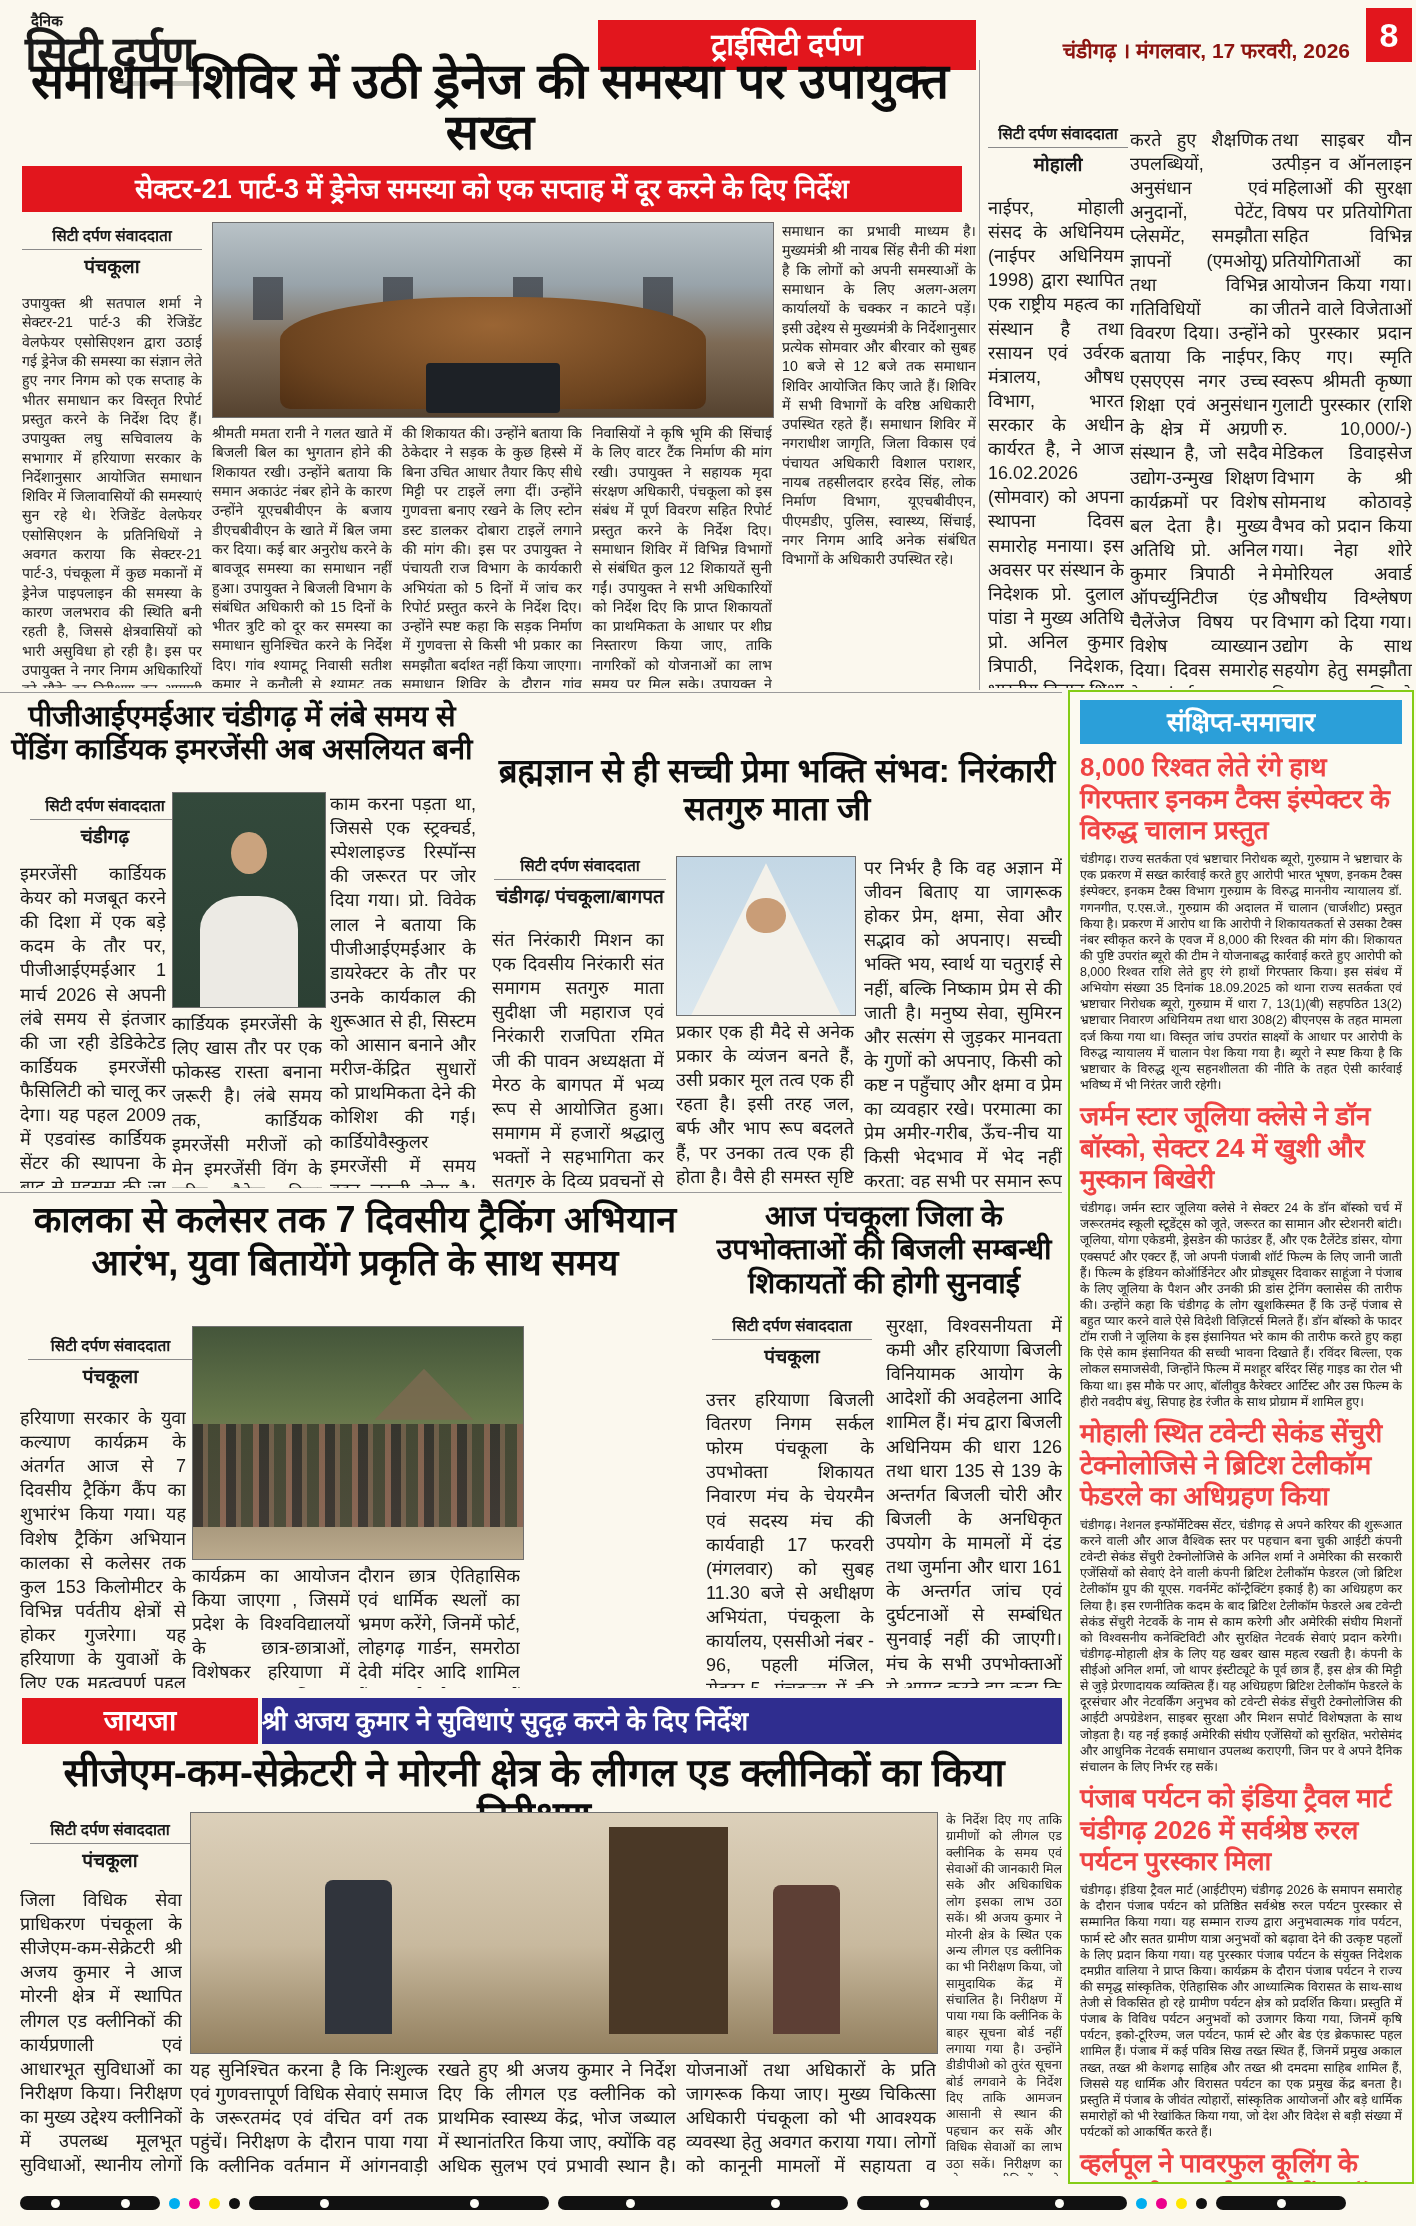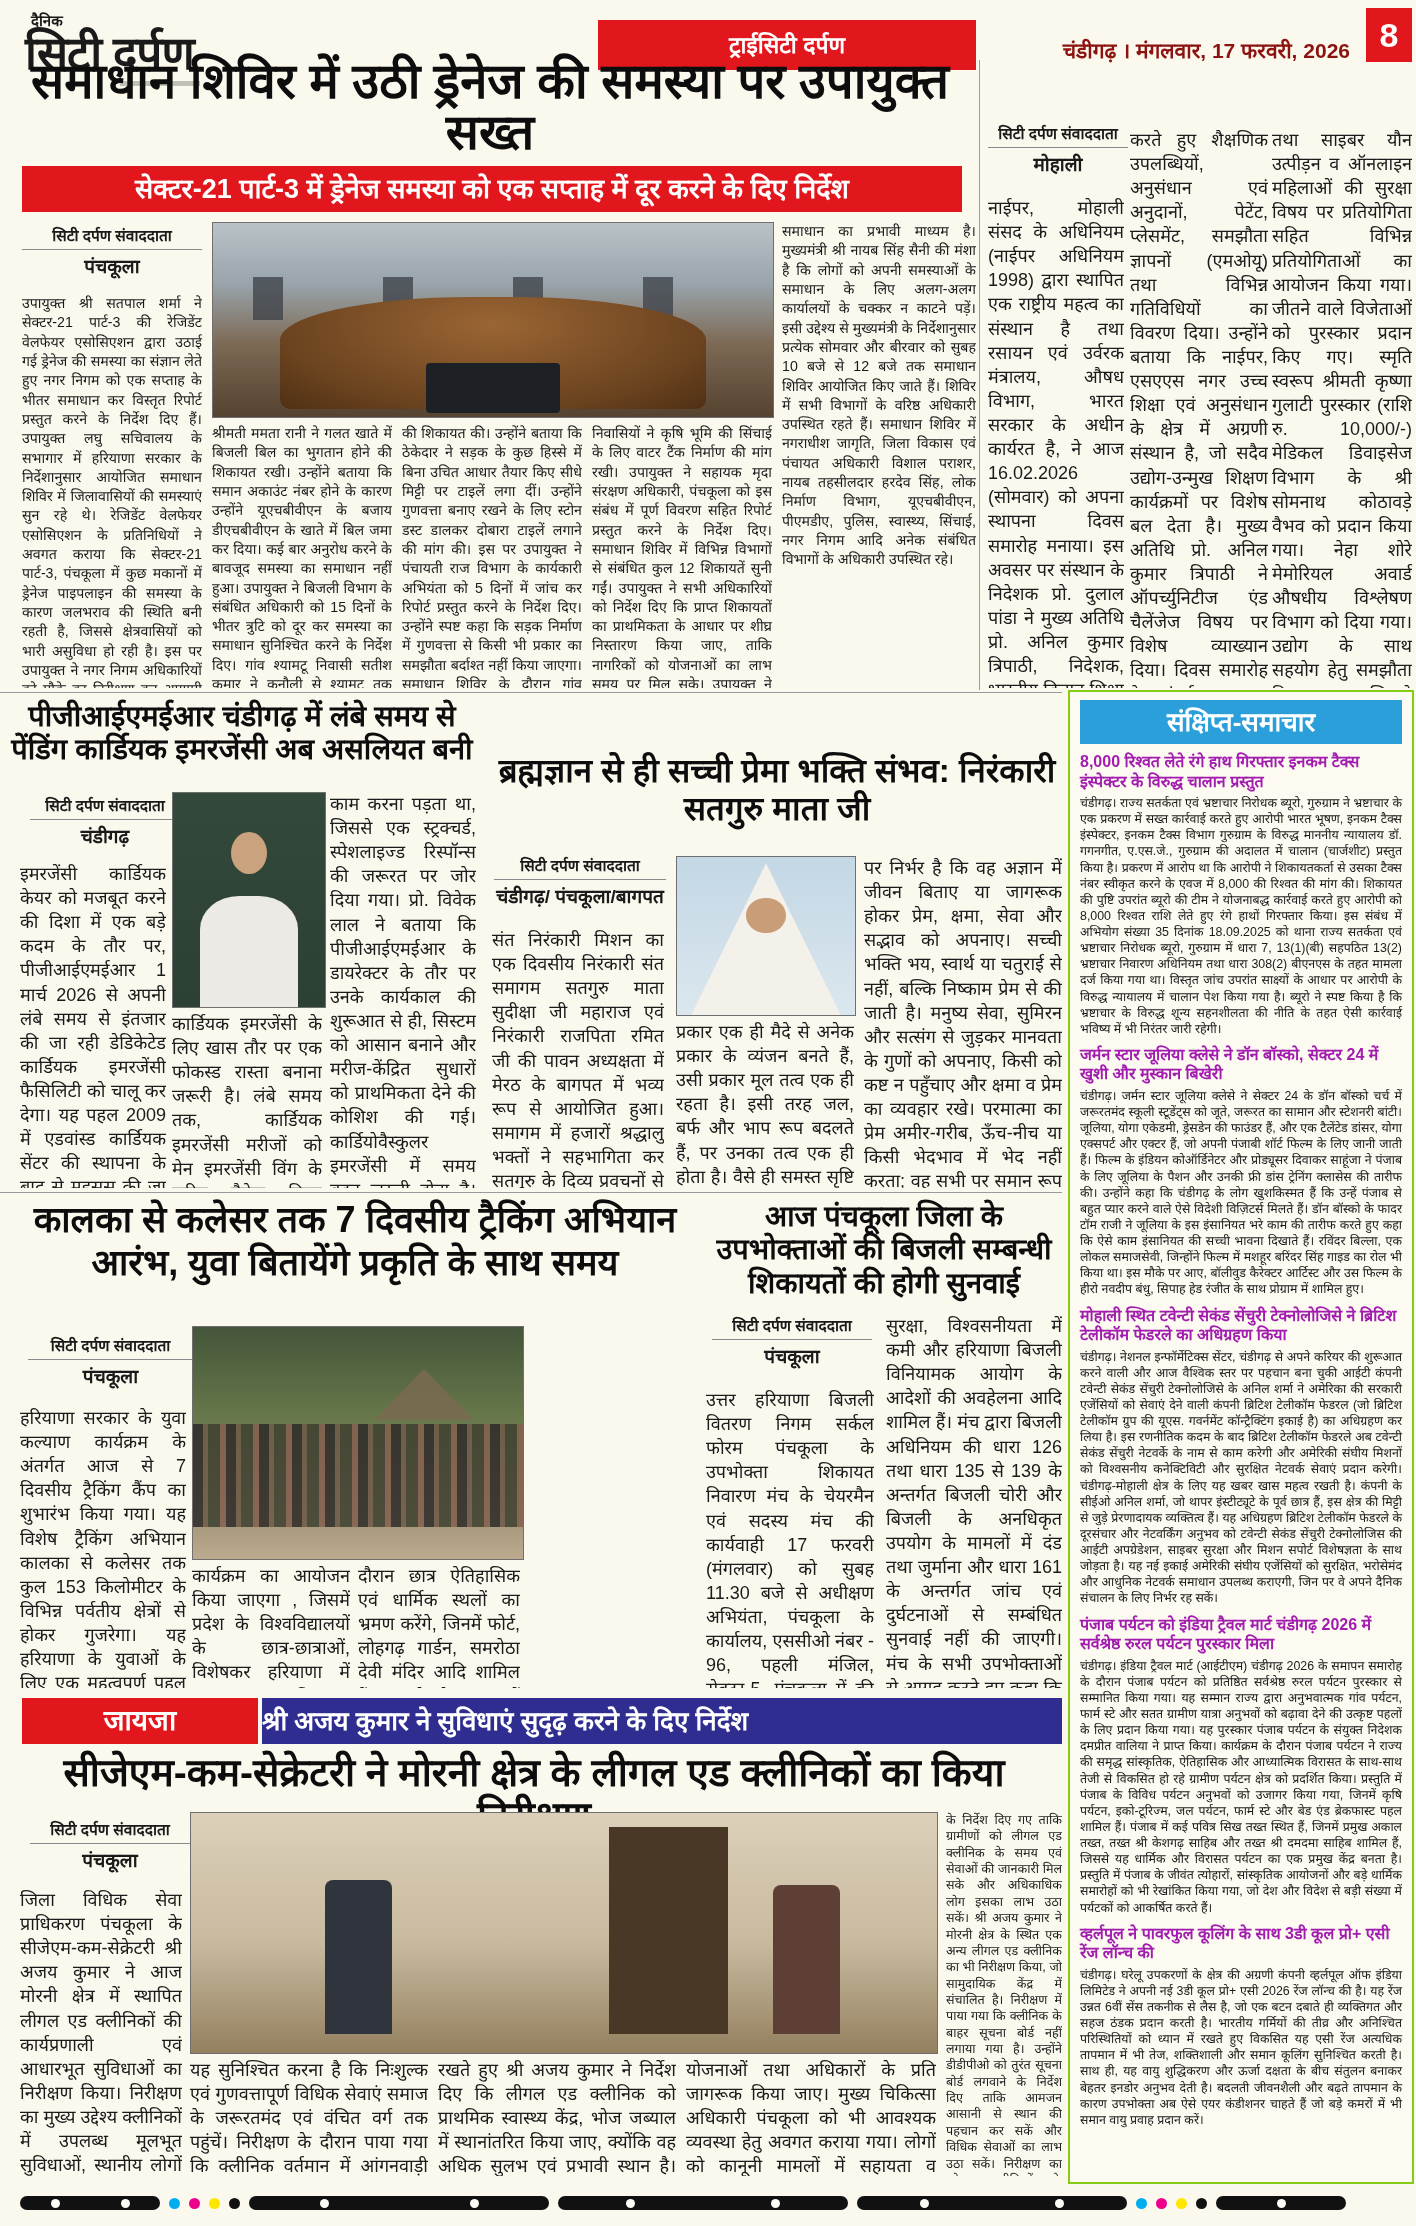--- a/index.html
+++ b/index.html
@@ -14,29 +14,29 @@
   .byline{text-align:center;font-weight:bold;font-size:15.5px;}
   .byline .rep{display:block;border-bottom:1px solid #8a8a8a;padding-bottom:3px;}
   .byline .place{display:block;padding-top:3px;font-size:19px;}
   .photo{position:absolute;overflow:hidden;border:1px solid #6f6f6f;}
   .hrule{position:absolute;height:1px;background:#9a9a9a;}
   .vrule{position:absolute;width:1px;background:#9a9a9a;}
   
   .logo-small{font-size:15px;font-weight:900;margin-left:6px;}
   .logo-title{font-size:46px;font-weight:900;letter-spacing:-1px;line-height:1.02;}
   .logo-smudge{width:80px;height:5px;background:#9b9b93;opacity:.6;margin:4px 0 0 95px;}
-  .banner{line-height:50px;font-size:23px;}
+  .banner{line-height:50px;font-size:30px;}
   .dateline{color:#8c1410;font-weight:900;font-size:21px;text-align:right;}
   .pagenum{line-height:54px;font-size:34px;}
   
   .briefs{left:1068px;top:690px;width:346px;height:1494px;border:2px solid #84cc16;
           background:#fcfaf1;box-sizing:border-box;padding:8px 10px;overflow:hidden;}
   .briefs-header{background:#2b9fd9;color:#fff;font-weight:900;font-size:26px;text-align:center;
                  line-height:44px;height:44px;margin-bottom:8px;}
-  .brief-item h3{margin:8px 0 4px 0;font-size:16px;line-height:1.22;font-weight:900;color:#a21caf;}
+  .brief-item h3{margin:8px 0 4px 0;font-size:26px;line-height:1.22;font-weight:900;color:#ef4444;}
   .brief-item p{margin:0 0 6px 0;font-size:12.4px;line-height:1.3;text-align:justify;}
   
   .ph-meeting{background:linear-gradient(180deg,#b9c2c7 0%,#98a3aa 32%,#7d6a55 62%,#55422f 100%);}
   .ph-meeting .table{position:absolute;left:12%;right:12%;bottom:4%;height:58%;
       background:radial-gradient(ellipse at 50% 25%,#9a6534 0%,#6b431f 70%,#4f2f14 100%);
       border-radius:45% 45% 10px 10px / 38% 38% 10px 10px;}
   .ph-meeting .screen{position:absolute;left:38%;width:24%;bottom:2%;height:26%;background:#1d2126;border-radius:4px;}
   .ph-meeting .people{position:absolute;left:0;right:0;top:28%;height:22%;
       background:repeating-linear-gradient(90deg,transparent 0 40px,#3b3f46 40px 70px,transparent 70px 130px);opacity:.75;}
   .ph-doctor{background:linear-gradient(180deg,#33493b 0%,#2c4034 100%);}

